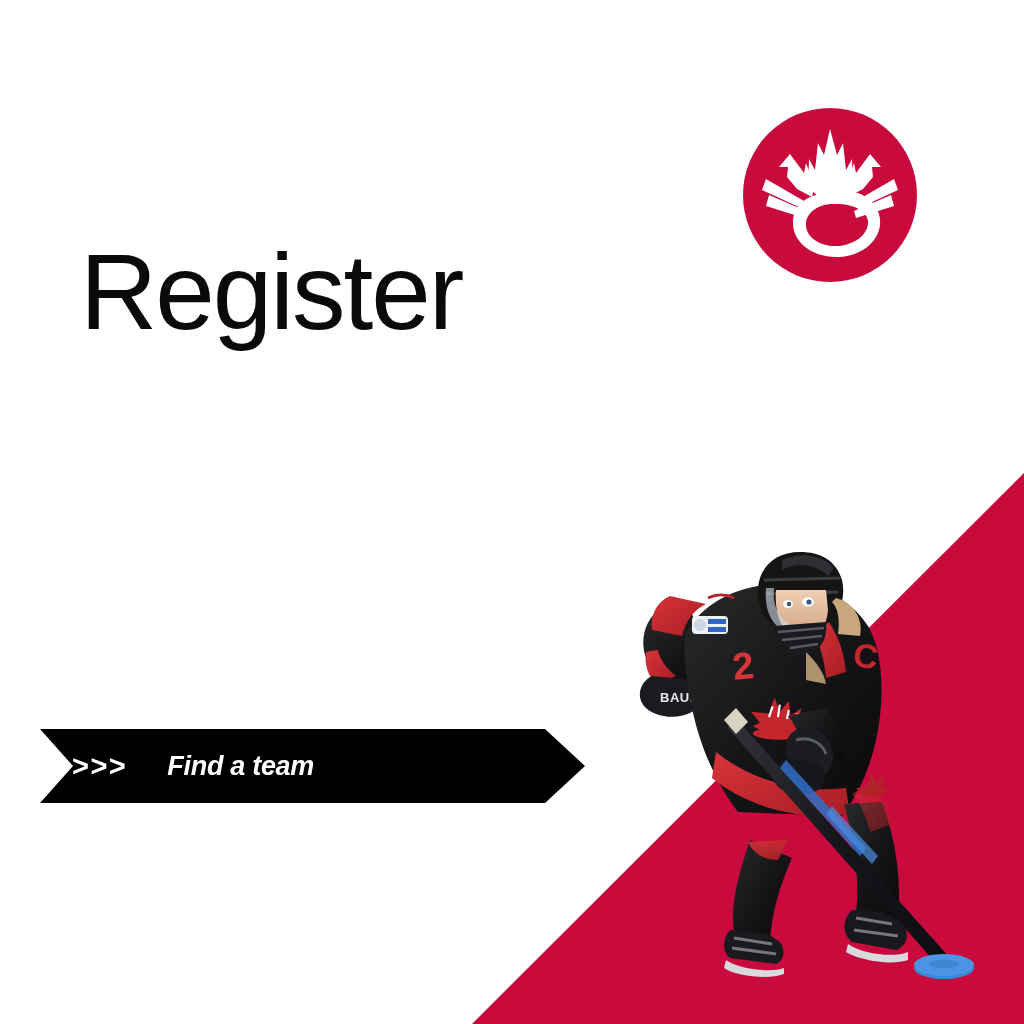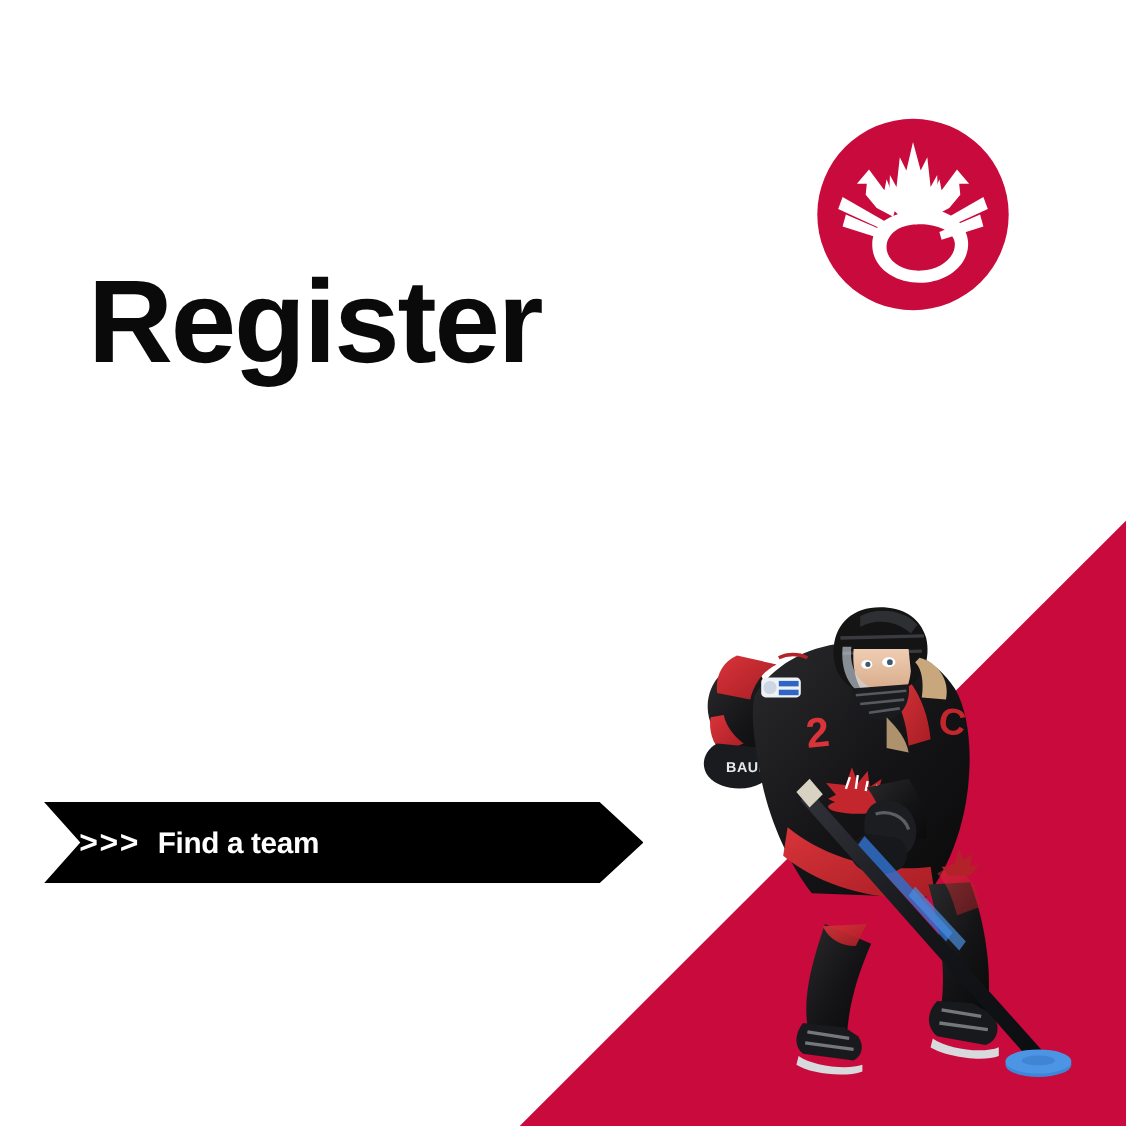--- a/index.html
+++ b/index.html
@@ -27,21 +27,21 @@
   }
 
   
   .headline {
     position: absolute;
     left: 80px;
     top: 222px;
     z-index: 4;
     color: #0a0a0a;
     font-size: 107px;
-    font-weight: 700;
+    font-weight: 400;
     line-height: 1.32;
     letter-spacing: -2.0px;
     white-space: nowrap;
   }
   .headline .ln { display: block; }
 
   
   .cta {
     position: absolute;
     left: 40px;
@@ -68,22 +68,23 @@
     letter-spacing: 1.5px;
     margin-left: 32px;
     line-height: 1;
     font-family: "Liberation Sans", sans-serif;
   }
   .cta-label {
     color: #ffffff;
     font-size: 27px;
     font-weight: 700;
     letter-spacing: -0.3px;
-    margin-left: 16px;
+    margin-left: 40px;
     line-height: 1;
+    font-style: italic;
   }
 
   
   .logo {
     position: absolute;
     left: 742px;
     top: 107px;
     width: 176px;
     height: 176px;
     z-index: 6;

